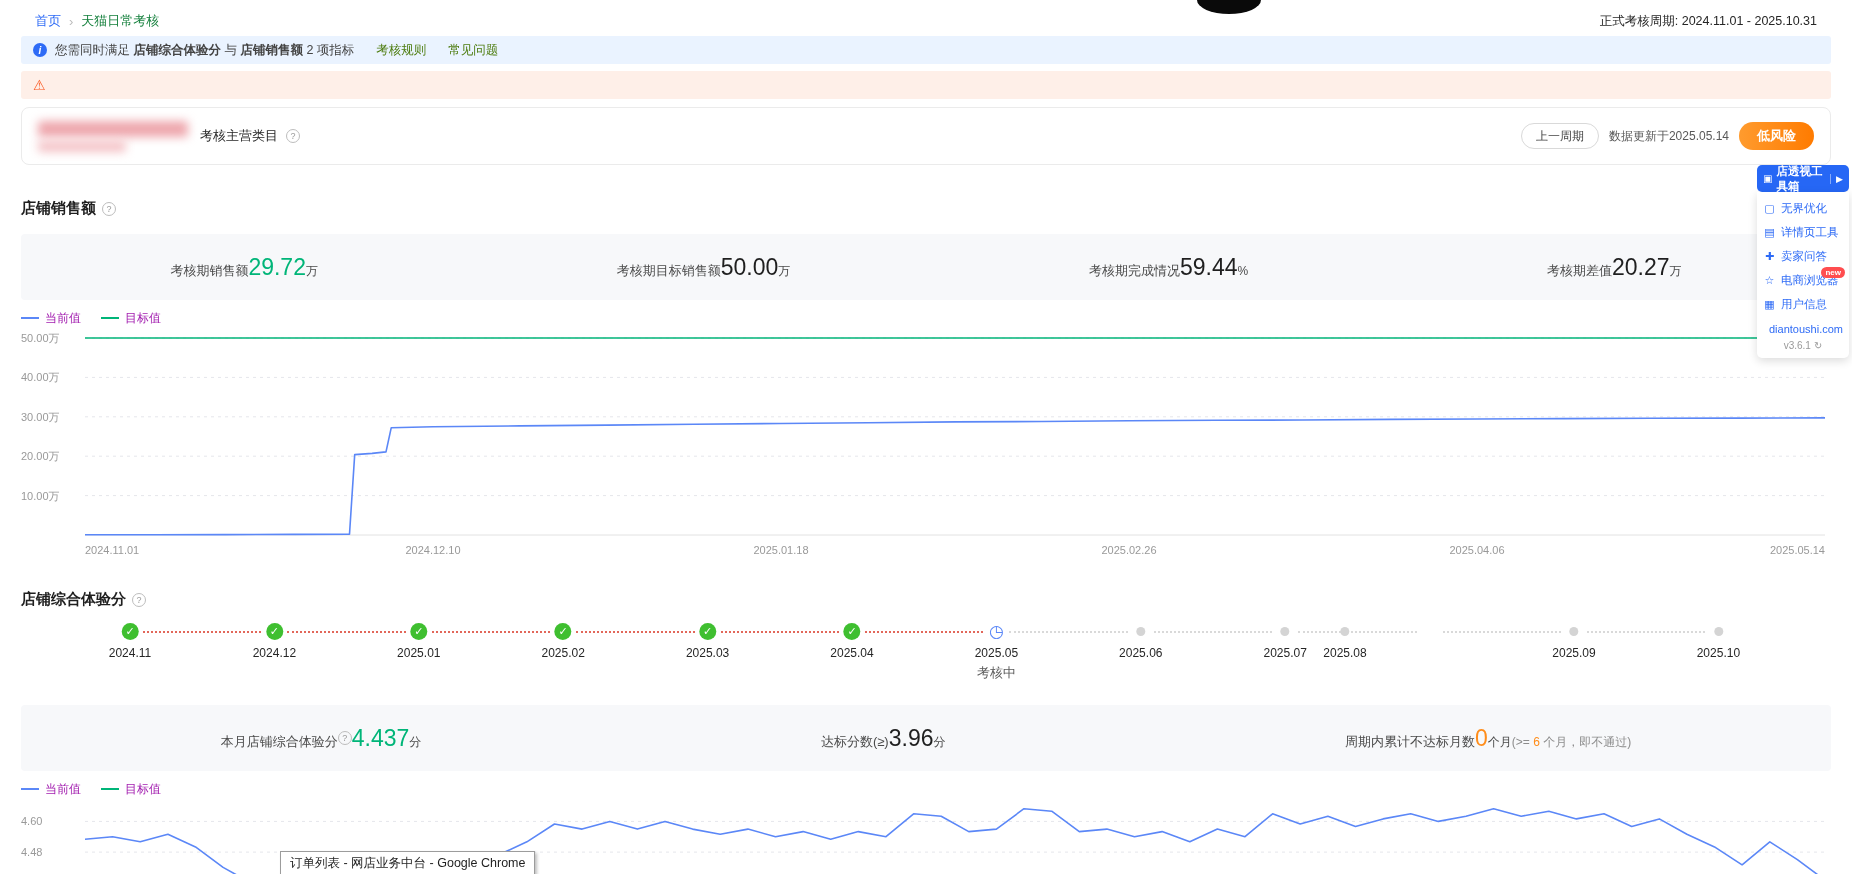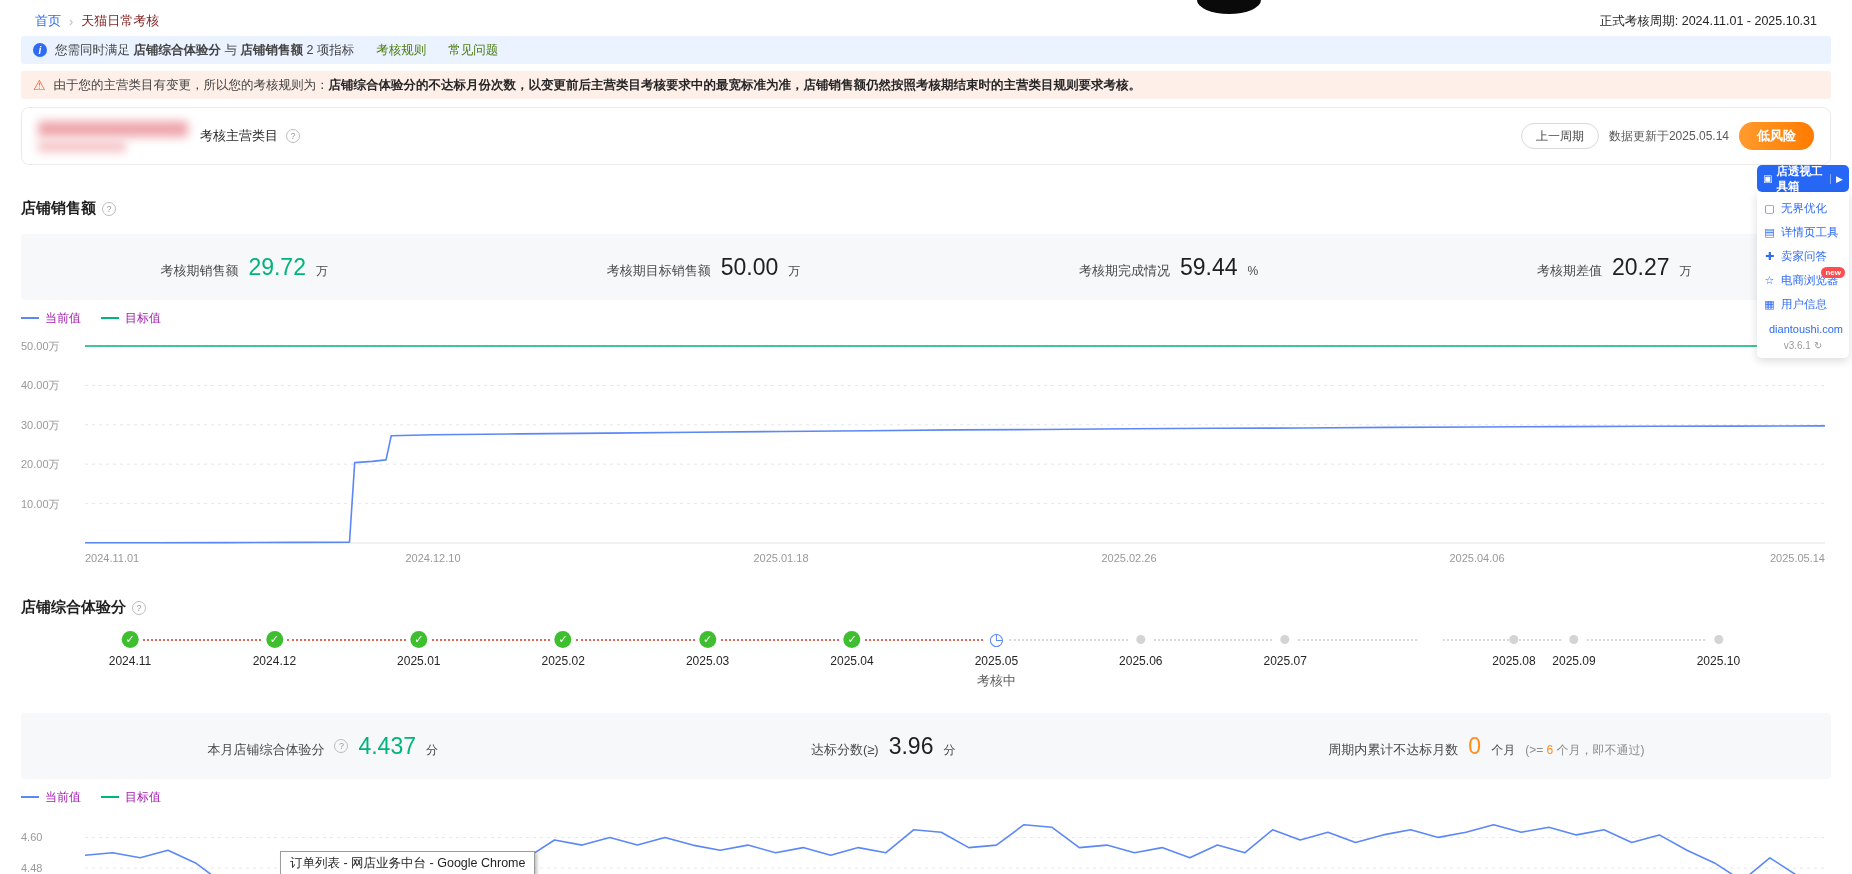--- a/index.html
+++ b/index.html
@@ -5,21 +5,21 @@
   *{margin:0;padding:0;box-sizing:border-box}
   html,body{width:1852px;height:874px;overflow:hidden}
   body{background:#fff;font-family:"Liberation Sans","DejaVu Sans",sans-serif;color:#262626;position:relative}
 
   .notch{position:absolute;top:-14px;left:1197px;width:64px;height:28px;background:#0a0a0a;border-radius:50%;z-index:70}
 
   .topbar{display:flex;justify-content:space-between;align-items:center;padding:12px 35px 6px}
   .breadcrumb{font-size:13px;display:flex;align-items:center}
   .breadcrumb a{color:#2e6bf6;text-decoration:none;cursor:pointer}
   .breadcrumb .sep{color:#bbb;margin:0 8px}
-  .breadcrumb .cur{color:#7f1d1d}
+  .breadcrumb .cur{color:#15803d}
   .period{font-size:12.5px;color:#262626}
 
   .banner{margin:0 21px 7px;border-radius:3px;display:flex;align-items:center;gap:8px;padding:0 12px;height:28px;font-size:12.5px;color:#434343}
   .banner.info{background:#eaf3ff}
   .banner.warn{background:#feefe8}
   .banner.info a{color:#4d7c0f;margin-left:14px;text-decoration:none;cursor:pointer}
   .banner.warn b{color:#262626;font-weight:700}
   .i-icon{flex:0 0 auto;width:14px;height:14px;border-radius:50%;background:#2e6bf6;color:#fff;font-size:10px;font-style:italic;font-weight:700;display:flex;align-items:center;justify-content:center}
   .w-icon{color:#fa541c;font-size:14px;line-height:1}
 
@@ -32,37 +32,37 @@
   .spacer{flex:1}
   .pill{height:26px;padding:0 14px;border:1px solid #d9d9d9;border-radius:14px;background:#fff;font-size:12px;color:#434343;cursor:pointer;font-family:inherit}
   .updated{font-size:12px;color:#595959;margin:0 2px}
   .risk{height:28px;padding:0 18px;border:none;border-radius:15px;background:linear-gradient(90deg,#ff9b2e,#ff7b00);color:#fff;font-size:13px;font-weight:700;cursor:pointer;font-family:inherit}
 
   .section-title{margin:34px 21px 0;display:flex;align-items:center;gap:6px}
   .section-title.second{margin-top:26px}
   .section-title b{font-size:15px;color:#1f1f1f}
 
   .stats{margin:16px 21px 0;background:#f7f8fa;border-radius:4px;height:66px;display:flex;align-items:center;justify-content:space-around}
-  .stat{display:flex;align-items:baseline;gap:10px}
+  .stat{display:flex;align-items:baseline;}
   .s-label{font-size:13px;color:#4a4a4a}
   .s-value{font-size:23px;font-weight:500;color:#1f1f1f}
   .s-value.green{color:#00b578}
   .s-value.orange{color:#ff8d1a}
   .s-unit{font-size:12px;color:#4a4a4a}
   .s-suffix{font-size:12px;color:#8c8c8c}
   .s-suffix .hl{color:#ff8d1a}
   .stat .q-icon{align-self:center}
 
   .legend{margin:10px 21px 0;display:flex;justify-content:flex-start;gap:20px;font-size:12px;color:#a21caf;height:16px;align-items:center}
   .l-item{display:flex;align-items:center}
   .l-dash{display:inline-block;width:18px;height:2px;margin-right:6px}
   .l-dash.blue{background:#5b87f7}
   .l-dash.green{background:#00b578}
 
-  .chart{margin:12px 21px 0;position:relative}
+  .chart{margin:4px 21px 0;position:relative}
 
   .timeline{margin:14px 21px 0;position:relative;height:66px}
   .tl-seg{position:absolute;top:8px;height:0;border-top:2px dotted}
   .seg-red{border-color:#e2675a}
   .seg-gray{border-color:#d9d9d9}
   .tl-node{position:absolute;top:0;transform:translateX(-50%);display:flex;flex-direction:column;align-items:center;gap:6px}
   .tl-icon{display:flex;align-items:center;justify-content:center}
   .tl-icon.pass{width:17px;height:17px;border-radius:50%;background:#3fbf30;color:#fff;font-size:11px;font-weight:700}
   .tl-icon.cur{width:17px;height:17px;color:#5b87f7;font-size:17px;line-height:17px}
   .tl-icon.fut{width:9px;height:9px;border-radius:50%;background:#d4d4d4;margin:4px 0}
@@ -98,21 +98,20 @@
 
 <div class="banner info">
   <span class="i-icon">i</span>
   <span><span>您需同时满足 </span><b>店铺综合体验分</b><span> 与 </span><b>店铺销售额</b><span> 2 项指标</span></span>
   <a>考核规则</a>
   <a>常见问题</a>
 </div>
 
 <div class="banner warn">
   <span class="w-icon">⚠</span>
-  <span><span>由于您的主营类目有变更，所以您的考核规则为：</span><b>店铺综合体验分的不达标月份次数，以变更前后主营类目考核要求中的最宽标准为准，店铺销售额仍然按照考核期结束时的主营类目规则要求考核。</b></span>
 </div>
 
 <div class="cat-card">
   <div class="blur-wrap">
     <div class="b1"></div>
     <div class="b2"></div>
   </div>
   <span class="cat-label">考核主营类目</span>
   <span class="q-icon">?</span>
   <div class="spacer"></div>
@@ -228,21 +227,21 @@
     <div class="tl-node" style="left: 1119.8px;">
       <span class="tl-icon fut"></span>
       <span class="tl-label">2025.06</span>
     </div>
     <div class="tl-seg seg-gray" style="left: 1277.2px; width: 118.4px;"></div>
     <div class="tl-node" style="left: 1264.2px;">
       <span class="tl-icon fut"></span>
       <span class="tl-label">2025.07</span>
     </div>
     <div class="tl-seg seg-gray" style="left: 1421.6px; width: 118.4px;"></div>
-    <div class="tl-node" style="left: 1493px;">
+    <div class="tl-node" style="left: 1324px;">
       <span class="tl-icon fut"></span>
       <span class="tl-label">2025.08</span>
     </div>
     <div class="tl-seg seg-gray" style="left: 1566px; width: 118.4px;"></div>
     <div class="tl-node" style="left: 1553px;">
       <span class="tl-icon fut"></span>
       <span class="tl-label">2025.09</span>
     </div>
     <div class="tl-node" style="left: 1697.4px;">
       <span class="tl-icon fut"></span>

